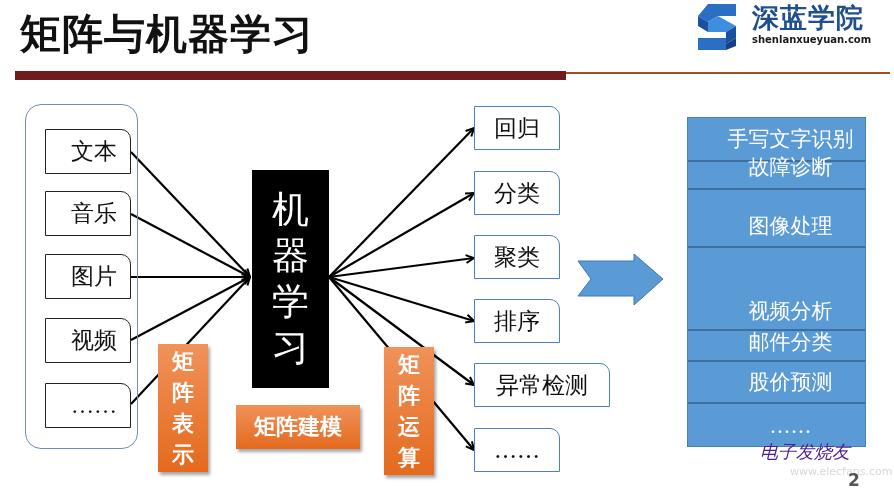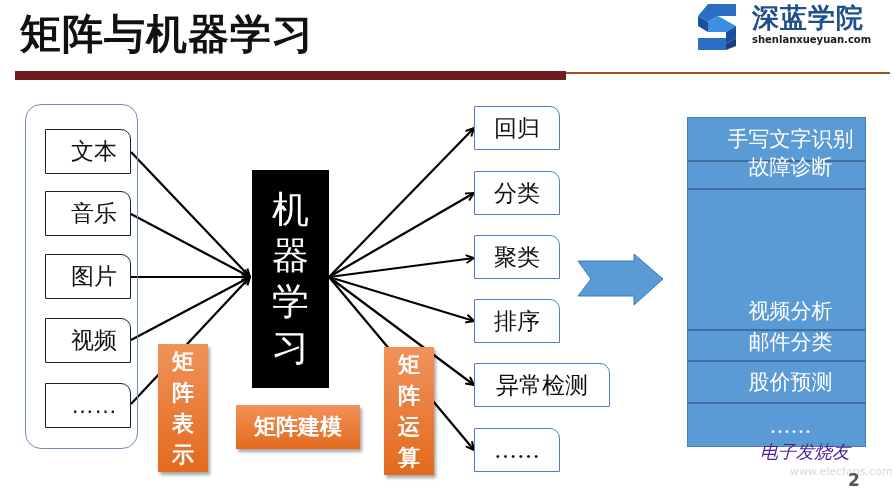--- a/index.html
+++ b/index.html
@@ -26,21 +26,21 @@
 
   #input-group {
     left: 25px; top: 104px; width: 113px; height: 345px;
     border: 1.5px solid #6f8fb3; border-radius: 16px; box-sizing: border-box;
   }
   .in-box {
     position: absolute; left: 45px; width: 86px; height: 45px;
     border: 1.3px solid #222; border-top-right-radius: 10px;
     background: #fff; box-sizing: border-box;
     display: flex; align-items: center; justify-content: center;
-    font-family: Liberation Sans, sans-serif; font-size: 23px; color: #111; padding-left: 12px;
+    font-family: Liberation Serif, serif; font-size: 23px; color: #111; padding-left: 12px;
   }
 
   #ml-box {
     left: 252px; top: 170px; width: 77px; height: 218px; background: #000;
     display: flex; flex-direction: column; align-items: center; justify-content: center;
     color: #fff; font-family: "DejaVu Serif", "Liberation Serif", serif; font-size: 37px;
     line-height: 46px;
   }
   .orange {
     position: absolute;
@@ -146,20 +146,21 @@
 <div class="out-box" style="top:106px">回归</div>
 <div class="out-box" style="top:171px">分类</div>
 <div class="out-box" style="top:235px">聚类</div>
 <div class="out-box" style="top:299px">排序</div>
 <div class="out-box" style="top:363px;width:136px">异常检测</div>
 <div class="out-box" style="top:428px">……</div>
 
 <div id="app-list" class="abs">
   <div class="app-row" style="top:0;height:44px">手写文字识别</div>
   <div class="app-row" style="top:28px;height:44px">故障诊断</div>
+  <div class="app-row" style="top:88px;height:42px">图像处理</div>
   <div class="app-row" style="top:174px;height:39px">视频分析</div>
   <div class="app-row" style="top:205px;height:39px">邮件分类</div>
   <div class="app-row" style="top:244px;height:42px">股价预测</div>
   <div class="app-row" style="top:286px;height:42px;border-bottom:none;align-items:flex-end;padding-bottom:8px">……</div>
 </div>
 
 <div id="watermark" class="abs">电子发烧友</div>
 <div id="watermark-url" class="abs">www.elecfans.com</div>
 <div id="page-num" class="abs">2</div>
 

